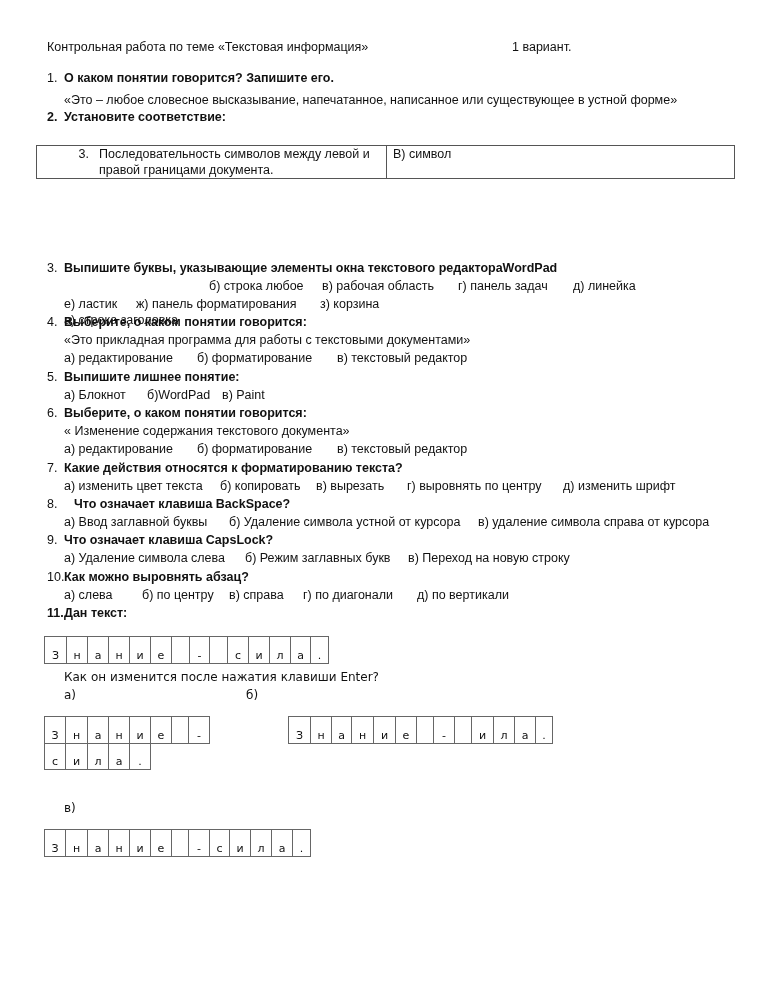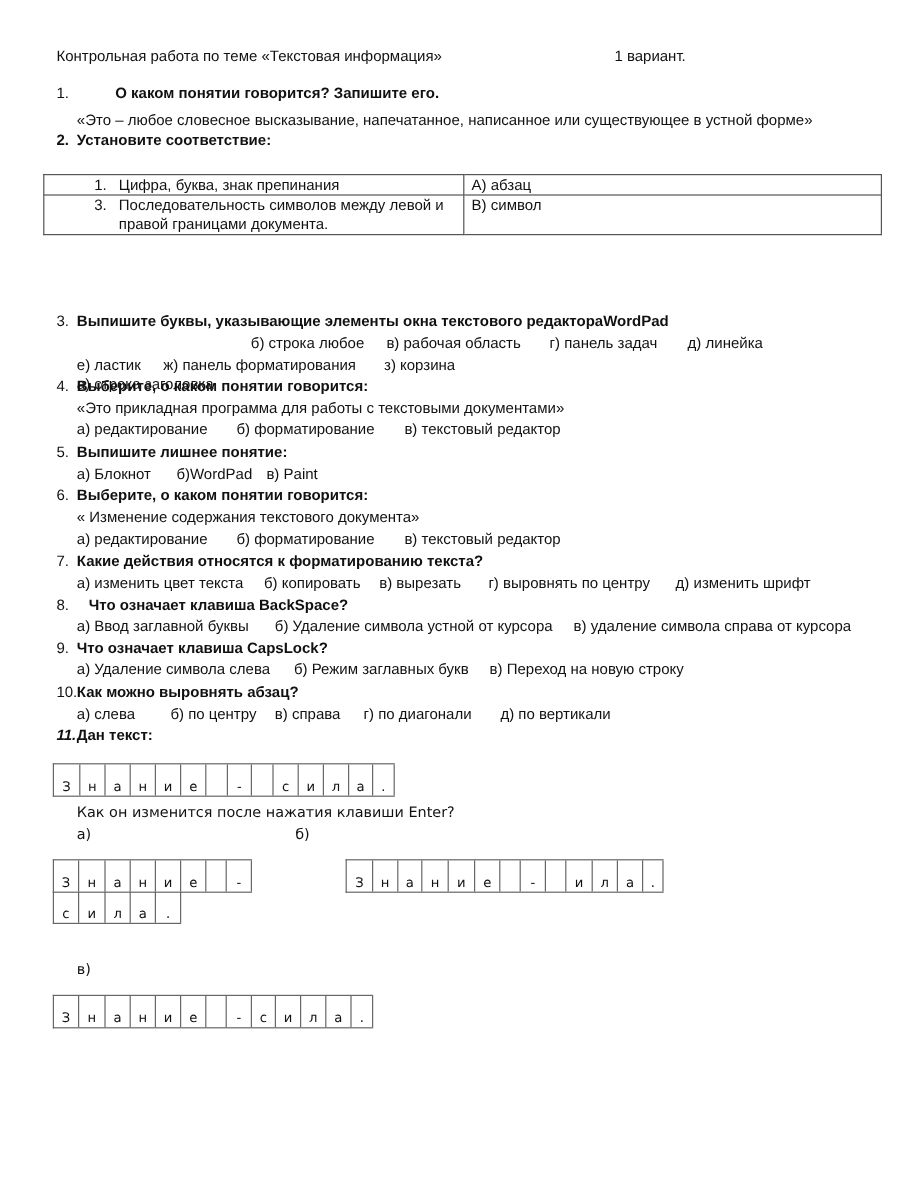--- a/index.html
+++ b/index.html
@@ -30,32 +30,28 @@
       display: flex; align-items: flex-end; justify-content: center; padding-bottom: 1px;
     }
   </style>
 </head>
 <body>
 
 <div class="abs" style="left:47px; top:40px;">Контрольная работа по теме «Текстовая информация»</div>
 <div class="abs" style="left:512px; top:40px;">1 вариант.</div>
 
 <div class="num" style="left:47px; top:71px;">1.</div>
-<div class="line b" style="top:71px;margin-left:32px;">О каком понятии  говорится? Запишите его.</div>
+<div class="line b" style="top:71px;">О каком понятии  говорится? Запишите его.</div>
 <div class="line" style="top:93px;">«Это – любое словесное высказывание, напечатанное, написанное или существующее в устной форме»</div>
 
 <div class="num b" style="left:47px; top:110px;">2.</div>
 <div class="line b" style="top:110px;">Установите соответствие:</div>
 
 <table class="match">
   <tbody>
-      <tr class="r1">
-    <td class="l"><span class="n">1.</span><span class="t">Цифра, буква, знак препинания</span></td>
-    <td>А) абзац</td>
-  </tr>
   <tr class="r3">
     <td class="l"><span class="n">3.</span><span class="t">Последовательность символов между левой и правой границами документа.</span></td>
     <td>В) символ</td>
   </tr>
 </tbody>
   </table>
 
 <div class="num" style="left:47px; top:261px;">3.</div>
 <div class="line b" style="top:261px;">Выпишите буквы, указывающие элементы окна текстового редактораWordPad</div>
 <div class="abs" style="left:64px; top:279px;margin-top:34px;">а) строка заголовка</div>
@@ -108,21 +104,21 @@
 <div class="abs" style="left:408px; top:551px;">в) Переход на новую строку</div>
 
 <div class="num" style="left:47px; top:570px;">10.</div>
 <div class="abs b" style="left:64px; top:570px;">Как можно выровнять абзац?</div>
 <div class="abs" style="left:64px; top:588px;">а) слева</div>
 <div class="abs" style="left:142px; top:588px;">б) по центру</div>
 <div class="abs" style="left:229px; top:588px;">в) справа</div>
 <div class="abs" style="left:303px; top:588px;">г) по диагонали</div>
 <div class="abs" style="left:417px; top:588px;">д) по вертикали</div>
 
-<div class="num b" style="left:47px; top:606px;font-style:italic;">11.</div>
+<div class="num b" style="left:47px; top:606px;">11.</div>
 <div class="abs b" style="left:64px; top:606px;">Дан текст:</div>
 
 <div class="grid" style="left:44px; top:636px;">
     <div class="c" style="width: 22px;">З</div>
     <div class="c" style="width: 21px;">н</div>
     <div class="c" style="width: 21px;">а</div>
     <div class="c" style="width: 21px;">н</div>
     <div class="c" style="width: 21px;">и</div>
     <div class="c" style="width: 21px;">е</div>
     <div class="c" style="width: 18px;"></div>

